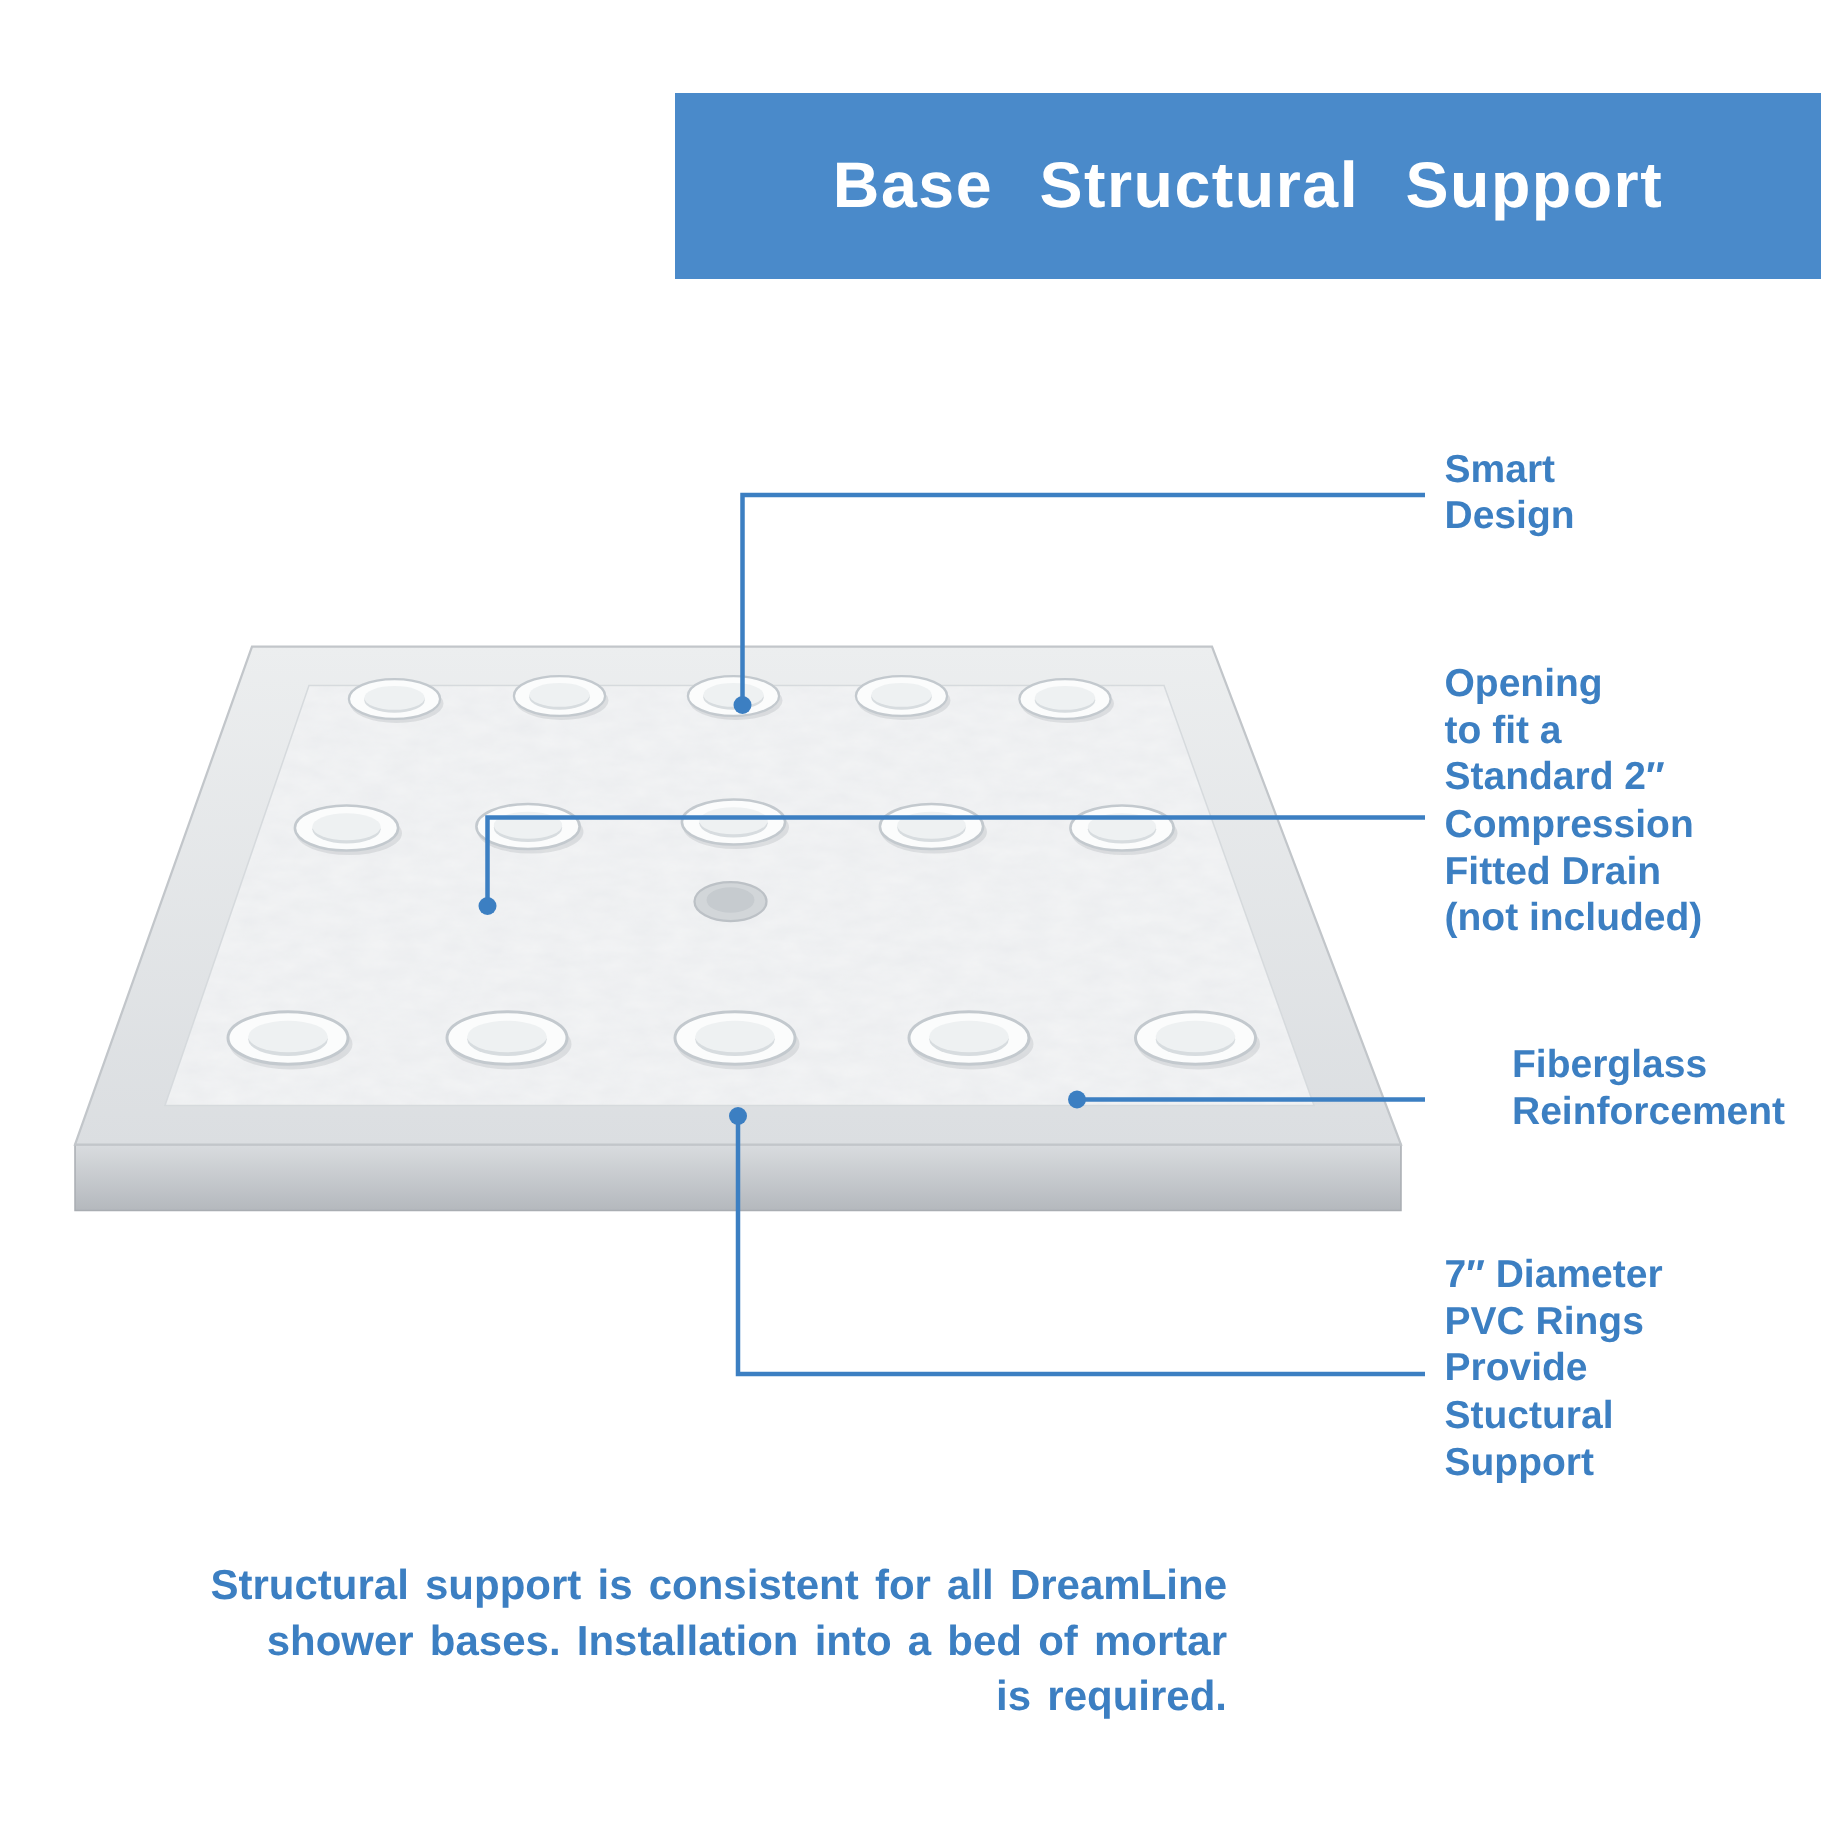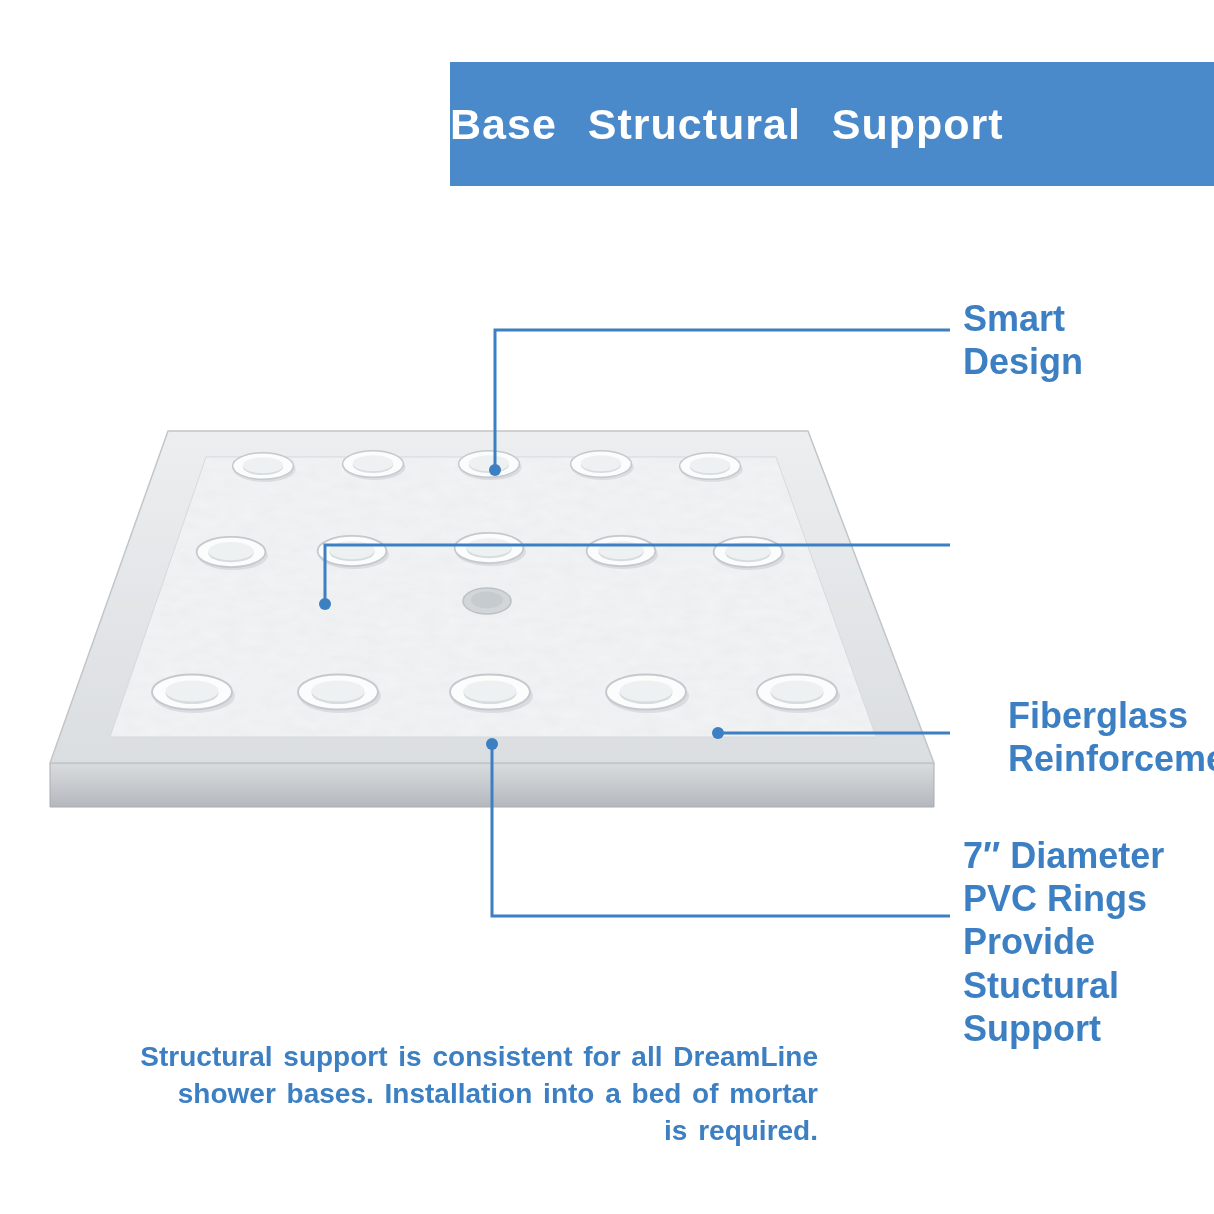--- a/index.html
+++ b/index.html
@@ -8,30 +8,30 @@
   }
   *{margin:0;padding:0;box-sizing:border-box;}
   html,body{width:1214px;height:1214px;background:#ffffff;font-family:"Liberation Sans",sans-serif;}
   .stage{position:relative;width:1214px;height:1214px;overflow:hidden;background:#ffffff;}
 
   .scene{position:absolute;left:0;top:0;width:1214px;height:1214px;}
 
   .banner{
     position:absolute;left:450px;top:62px;width:764px;height:124px;
     background:var(--banner);
-    display:flex;align-items:center;
+    display:flex;align-items:center;justify-content:center;
   }
   .banner h1{
     color:#ffffff;font-size:43px;font-weight:bold;
     letter-spacing:1px;word-spacing:18px;white-space:nowrap;
   }
 
   .callout{
     position:absolute;color:var(--accent);font-weight:bold;
-    font-size:36px;line-height:1.2;white-space:pre-line;
+    font-size:26px;line-height:1.2;white-space:pre-line;
   }
   #callout-smart{left:963px;top:297px;}
   #callout-opening{left:963px;top:440px;}
   #callout-fiberglass{left:963px;top:694px;margin-left:45px;}
   #callout-rings{left:963px;top:834px;}
 
   .footer-note{
     position:absolute;left:58px;top:1038px;width:760px;
     color:var(--accent);font-weight:bold;font-size:28px;line-height:1.33;
     white-space:pre-line;word-spacing:3px;text-align:right;
@@ -111,20 +111,26 @@
       <circle class="co-dot" cx="492" cy="744" r="6"></circle>
     </g>
   </svg>
 
   <div class="banner">
     <h1>Base Structural Support</h1>
   </div>
 
   <div class="callout" id="callout-smart">Smart
 Design</div>
+  <div class="callout" id="callout-opening">Opening
+to fit a
+Standard 2″
+Compression
+Fitted Drain
+(not included)</div>
   <div class="callout" id="callout-fiberglass">Fiberglass
 Reinforcement</div>
   <div class="callout" id="callout-rings">7″ Diameter
 PVC Rings
 Provide
 Stuctural
 Support</div>
 
   <div class="footer-note">Structural support is consistent for all DreamLine
 shower bases. Installation into a bed of mortar

